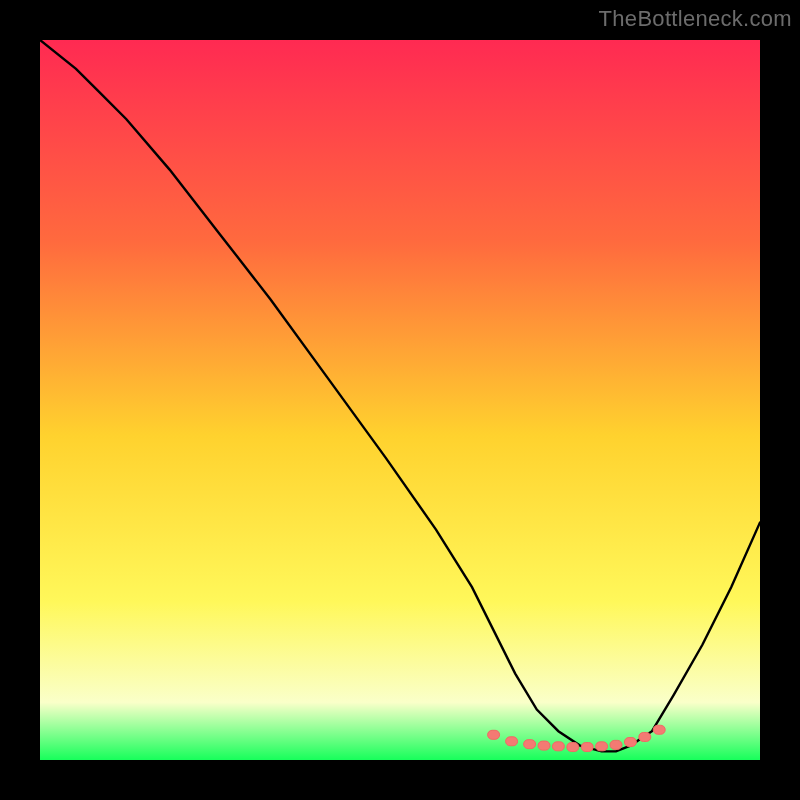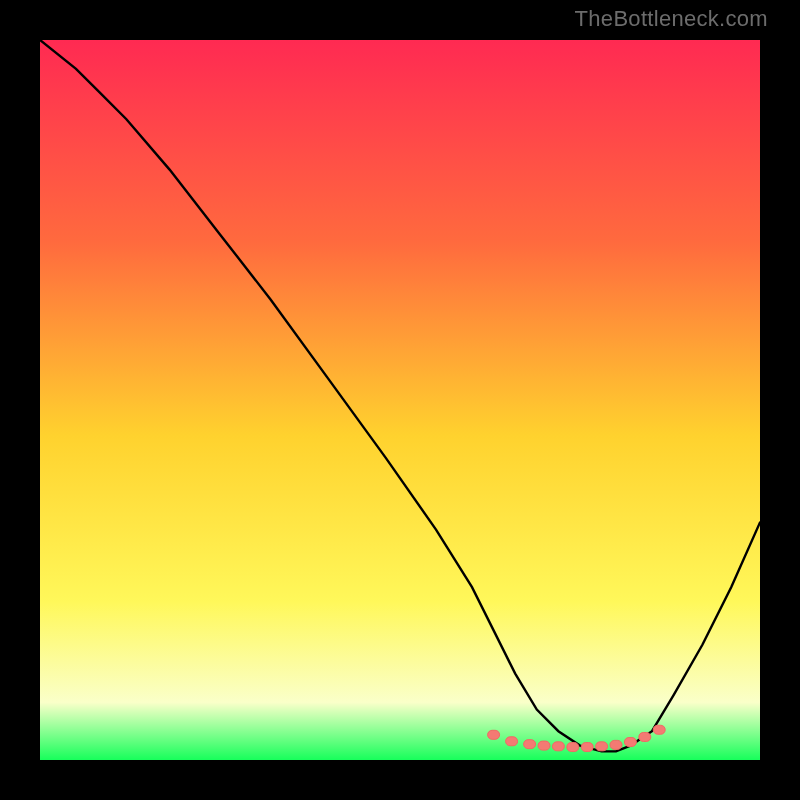--- a/index.html
+++ b/index.html
@@ -13,21 +13,21 @@
   }
   .outer {
     width: 800px;
     height: 800px;
     background: #000;
     position: relative;
   }
   .watermark {
     position: absolute;
     top: 6px;
-    right: 32px;
+    right: 8px;
     color: #6c6c6c;
     font-size: 22px;
     font-weight: 500;
     letter-spacing: 0.3px;
     user-select: none;
   }
   .plot {
     position: absolute;
     left: 40px;
     top: 40px;

